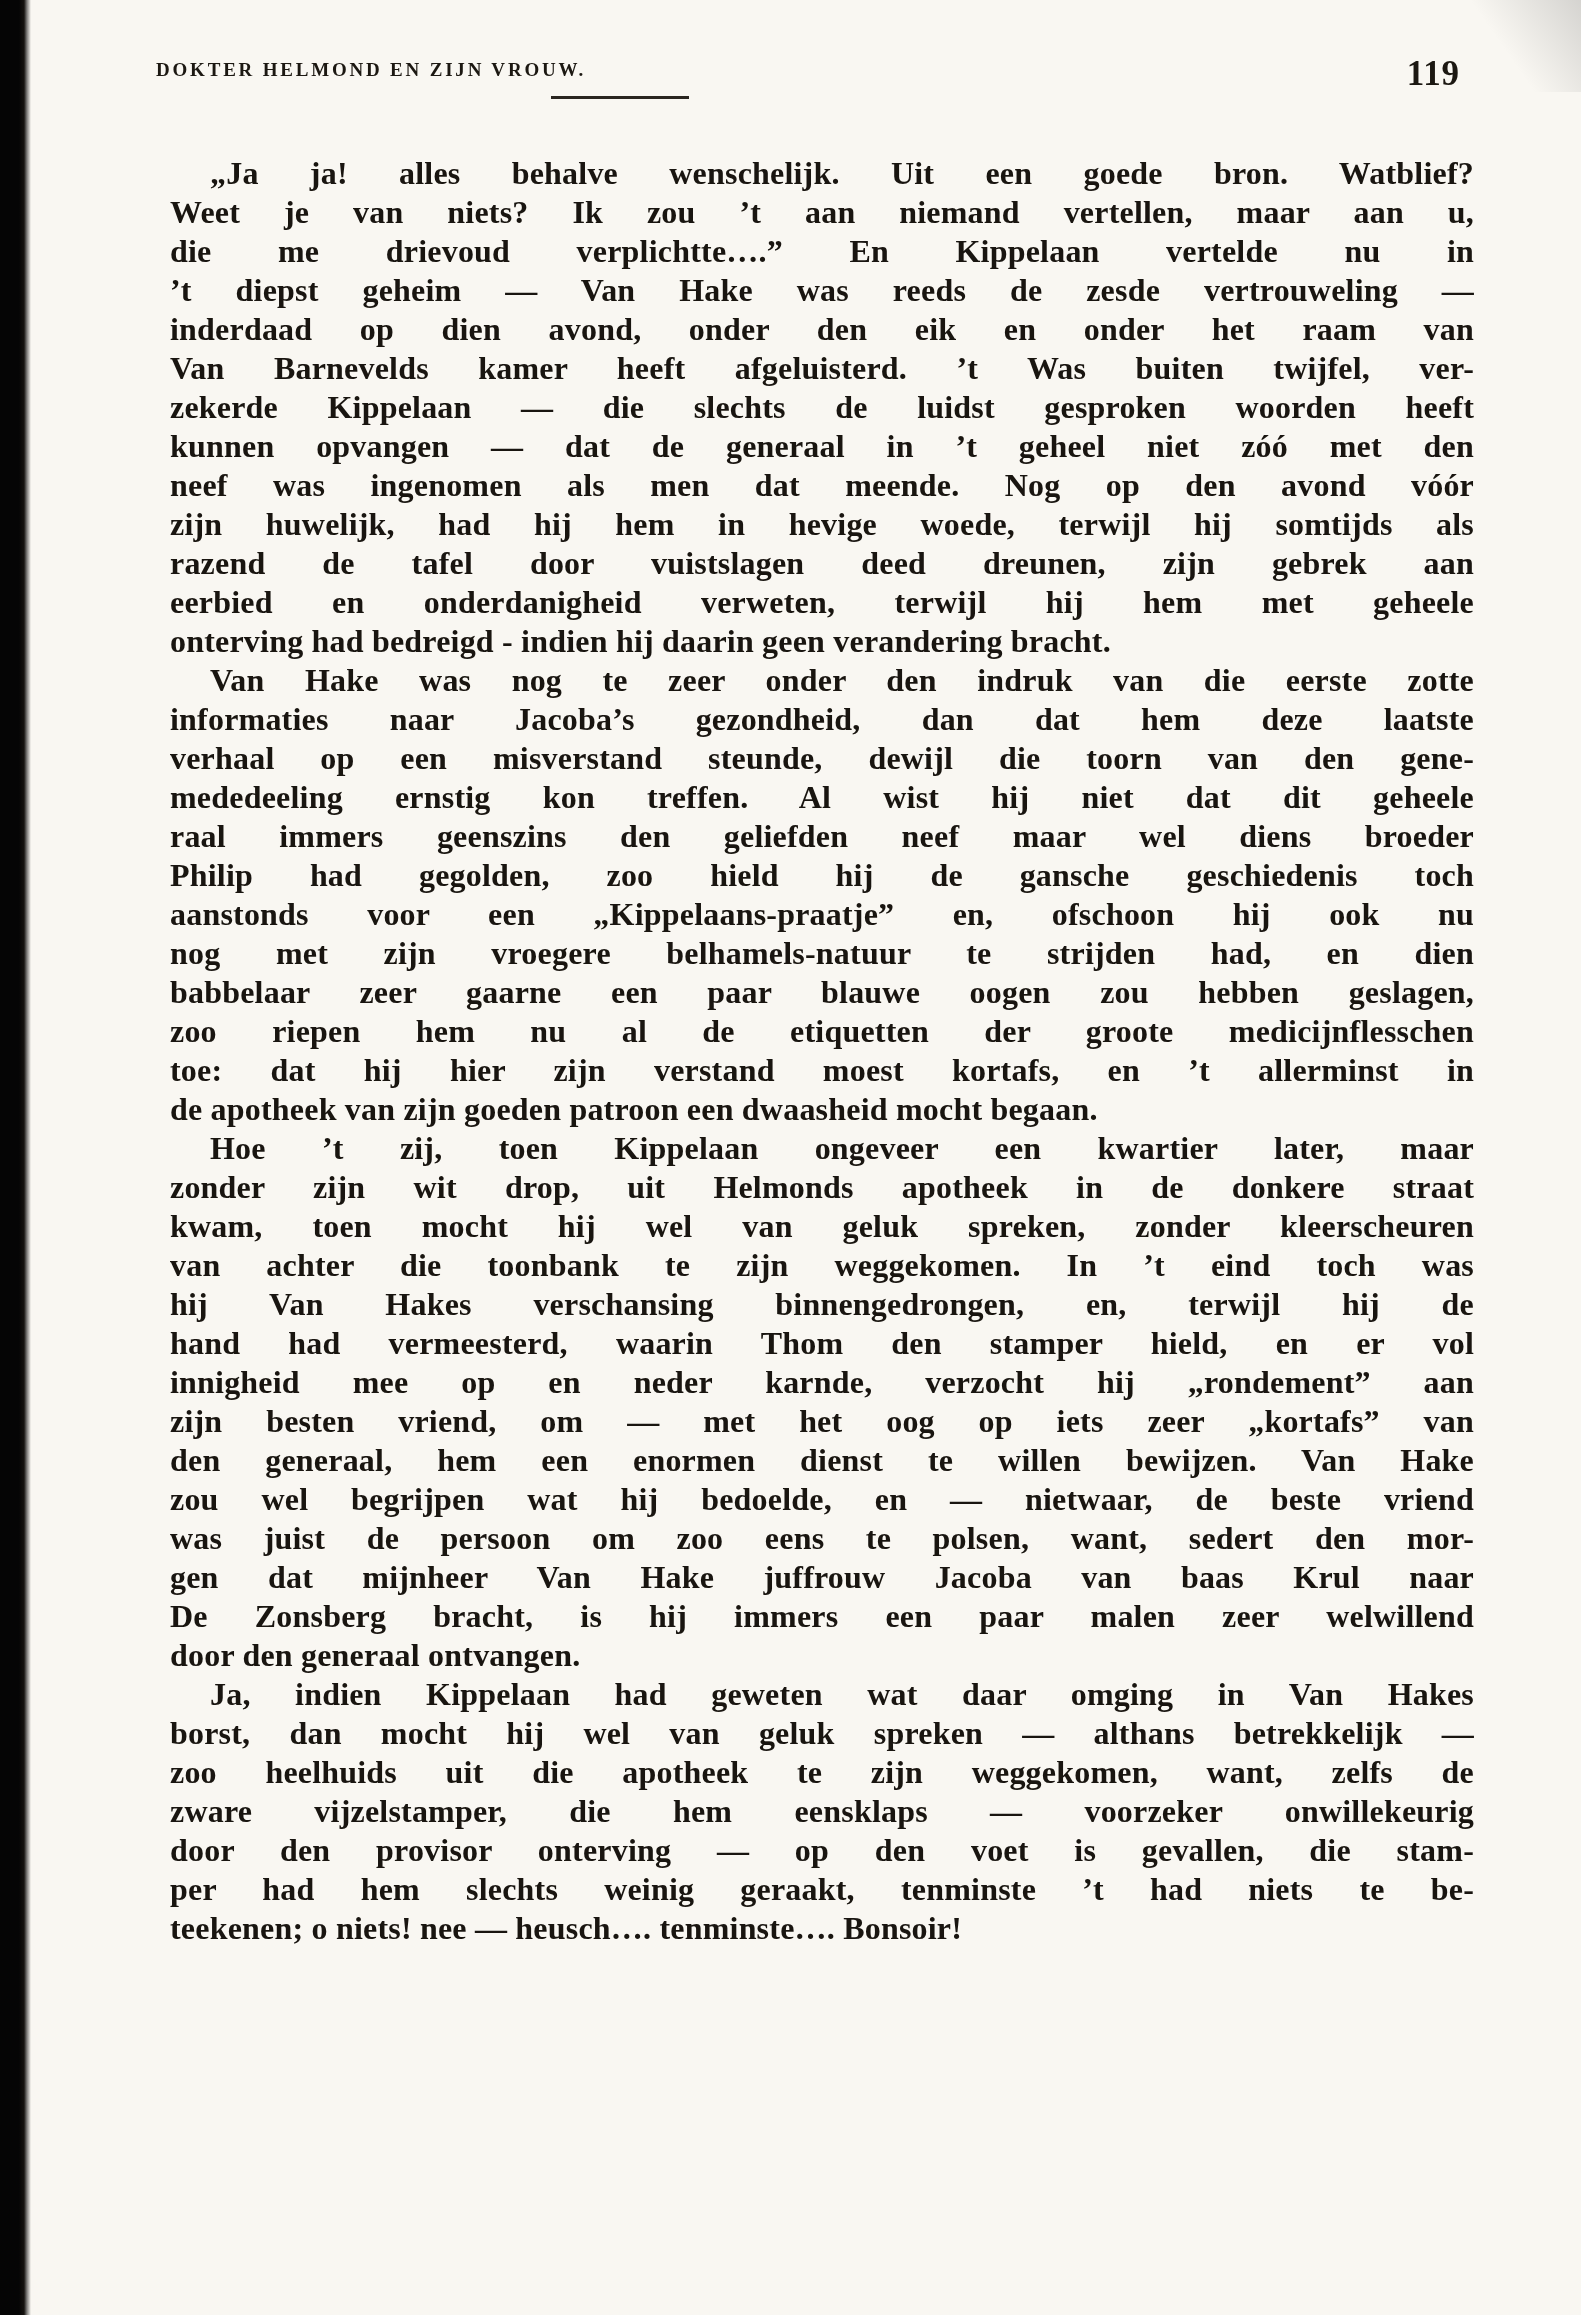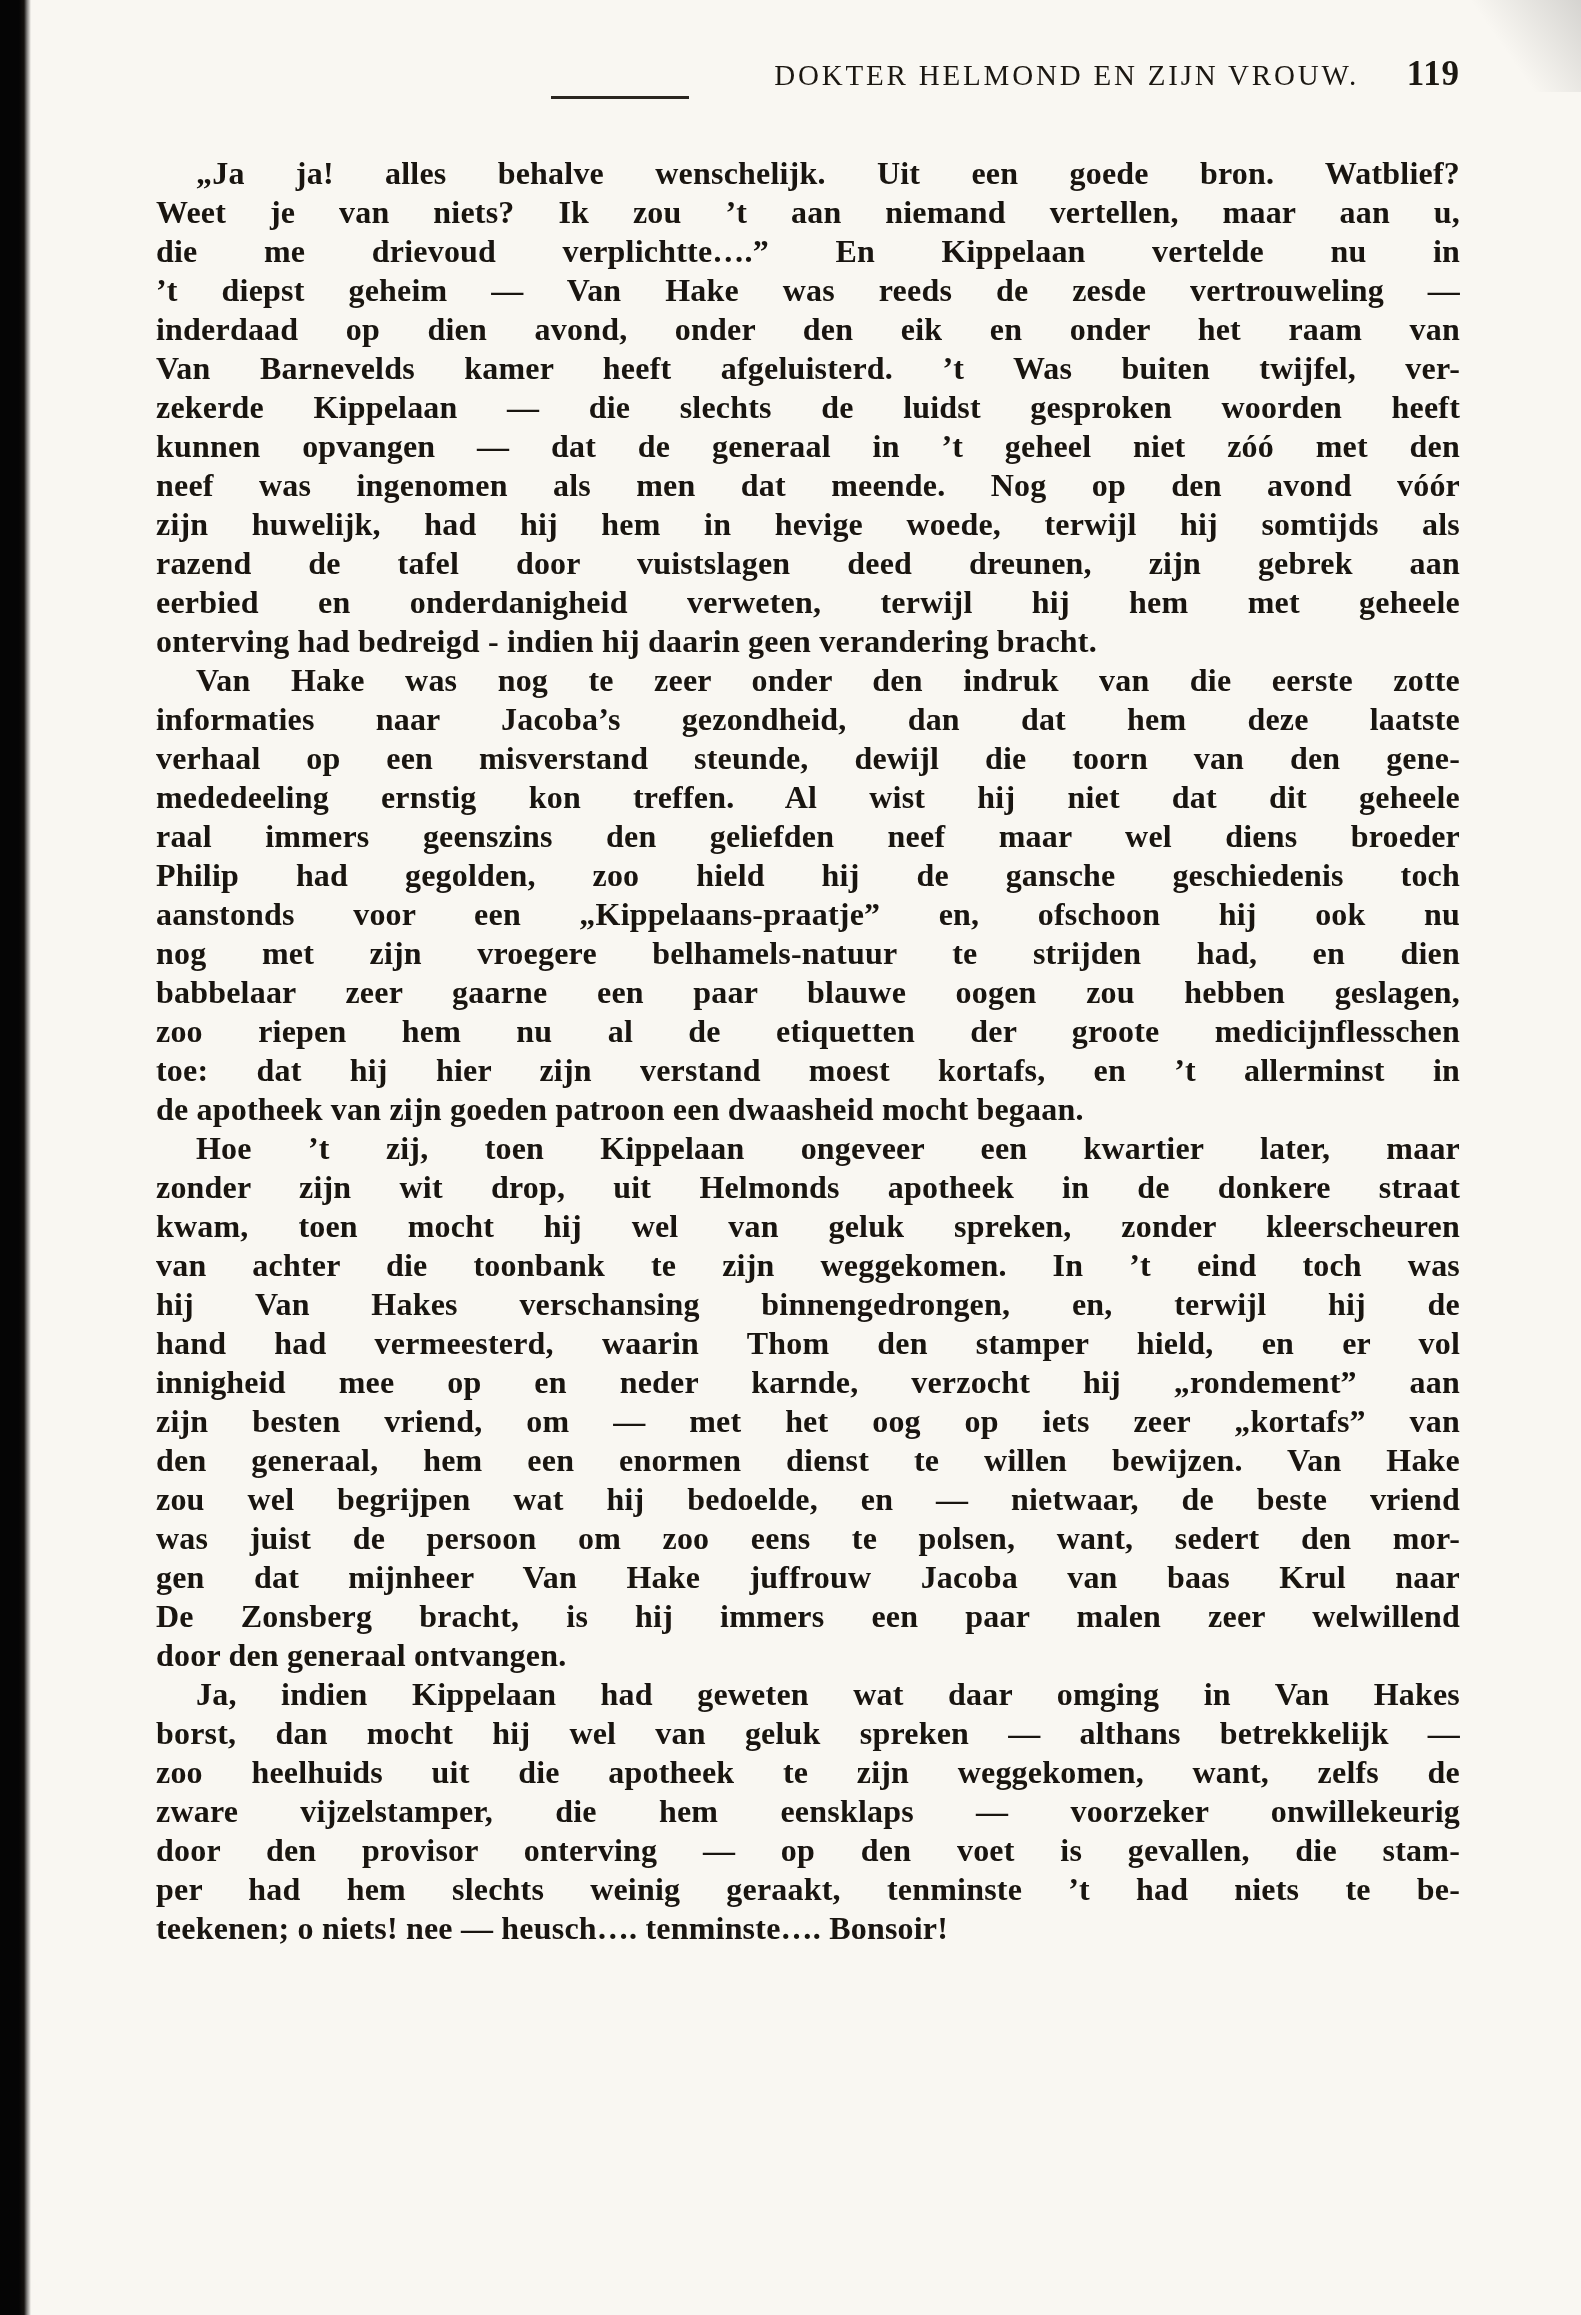--- a/index.html
+++ b/index.html
@@ -24,35 +24,35 @@
     background: linear-gradient(235deg, rgba(130,130,130,0.30), rgba(130,130,130,0) 55%);
   }
   .running-header {
     position: absolute;
     left: 156px; top: 59px;
     width: 1304px; height: 42px;
     color: #1c1812;
   }
   .header-title {
     margin-right: 101px;
-    text-align: right;
-    font-weight: normal;
-    font-size: 29px;
+    text-align: left;
+    font-weight: bold;
+    font-size: 19px;
     letter-spacing: 2.8px;
   }
   .page-number {
     position: absolute;
     right: 0; top: -5.5px;
     font-weight: bold;
     font-size: 35px;
     letter-spacing: 0.9px;
   }
   .body-text {
     position: absolute;
-    left: 156px; top: 154px;
+    left: 170px; top: 154px;
     width: 1304px;
   }
   .paragraph { margin: 0; }
   .line {
     font-size: 32px;
     line-height: 39px;
     font-weight: bold;
     color: #191510;
     text-align: justify;
     text-align-last: justify;

